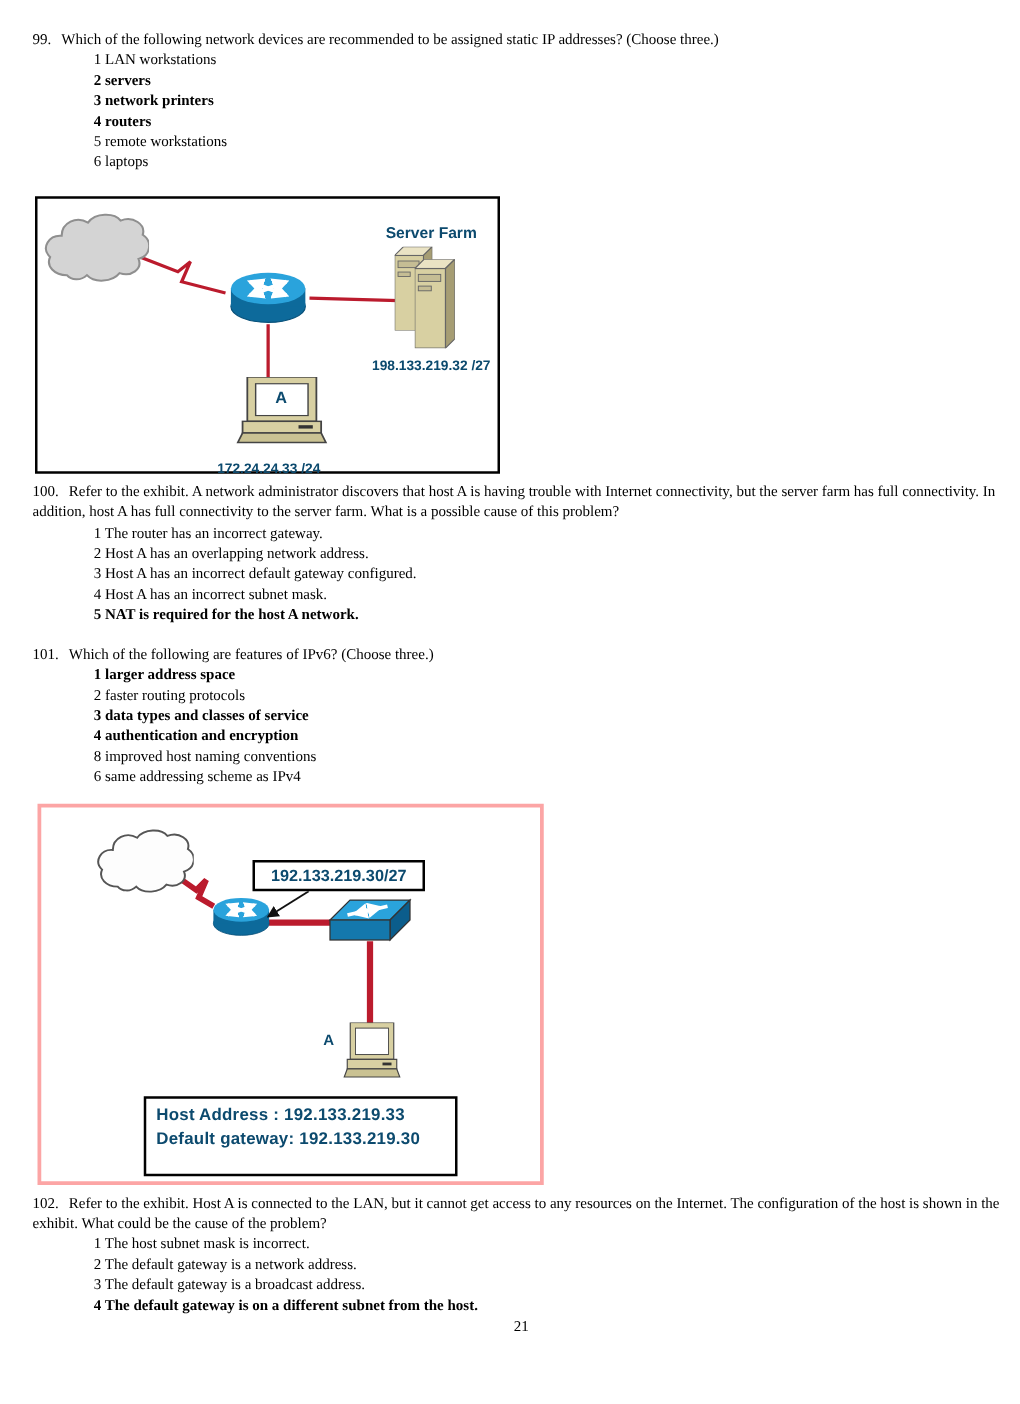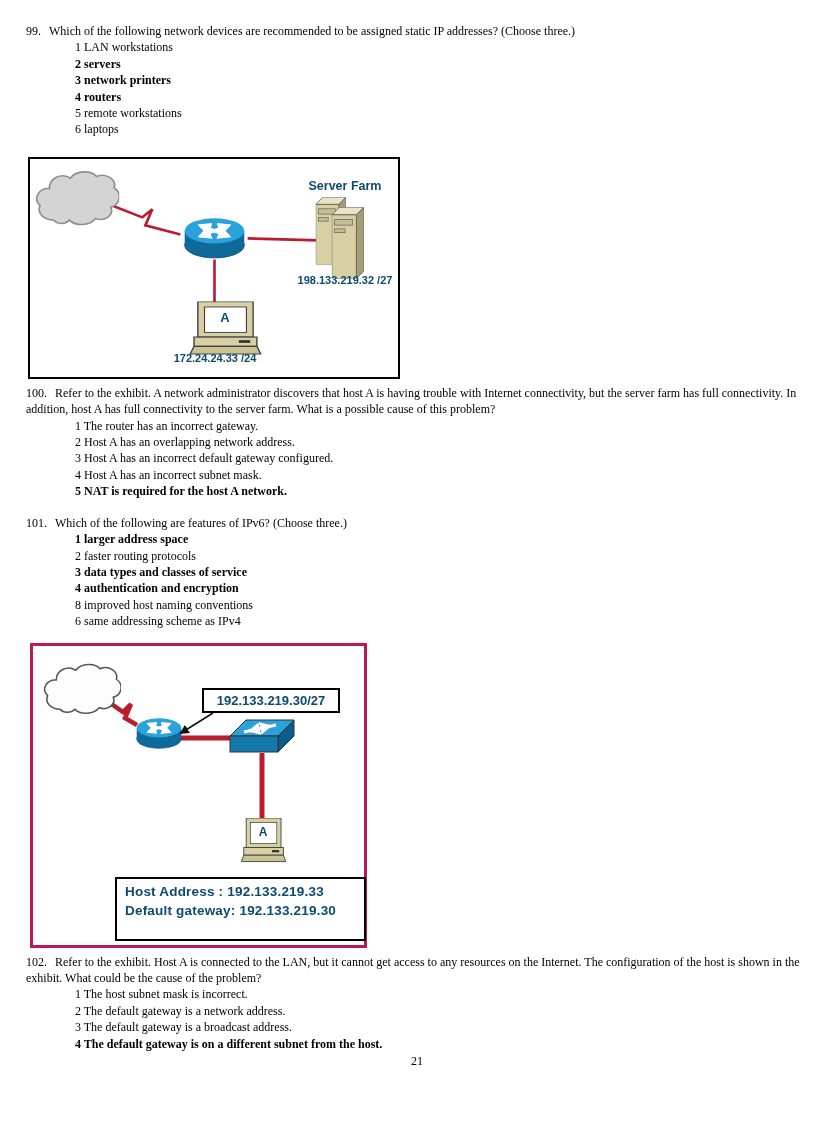--- a/index.html
+++ b/index.html
@@ -16,30 +16,30 @@
   .qnum { margin-right:8px; }
   .opts { margin-left:49px; }
   .opt {}
   .opt.b { font-weight:bold; }
   .q100 { margin-top:6px; }
   .q101 { margin-top:15px; }
   .q102 { margin-top:6px; }
 
   .exhibit { position:relative; background:#fff; }
   .ex1 { width:372px; height:222px; border:2.5px solid #000; margin:19px 0 0 2px; }
-  .ex2 { width:337px; height:305px; border:3px solid #be185d; margin:13px 0 0 4px; }
+  .ex2 { width:405px; height:305px; border:3px solid #fca5a5; margin:13px 0 0 4px; }
   .exhibit svg { position:absolute; left:0; top:0; width:100%; height:100%; }
 
   .dlabel {
     position:absolute; font-family:"Liberation Sans", sans-serif;
     font-weight:bold; color:#0c4a6e; text-align:center; white-space:nowrap;
   }
   .lbl-serverfarm { left:250px; top:19px; width:130px; font-size:12.5px; }
-  .lbl-serverip  { left:235px; top:113px; width:160px; font-size:11px; }
-  .lbl-hostip    { left:110px; top:191px; width:150px; font-size:11px; }
+  .lbl-serverip  { left:235px; top:126px; width:160px; font-size:11px; }
+  .lbl-hostip    { left:110px; top:208px; width:150px; font-size:11px; }
   .lbl-hostA1    { left:180px; top:151px; width:30px;  font-size:13px; }
   .lbl-hostA2    { left:216px; top:178px; width:28px;  font-size:12px; }
 
   .ipbox {
     left:169px; top:42px; width:138px; height:25px;
     border:2px solid #000; background:#fff; line-height:21px; font-size:13px;
   }
   .cfgbox {
     left:82px; top:231px; width:251px; height:64px;
     border:2px solid #000; background:#fff; text-align:left;

